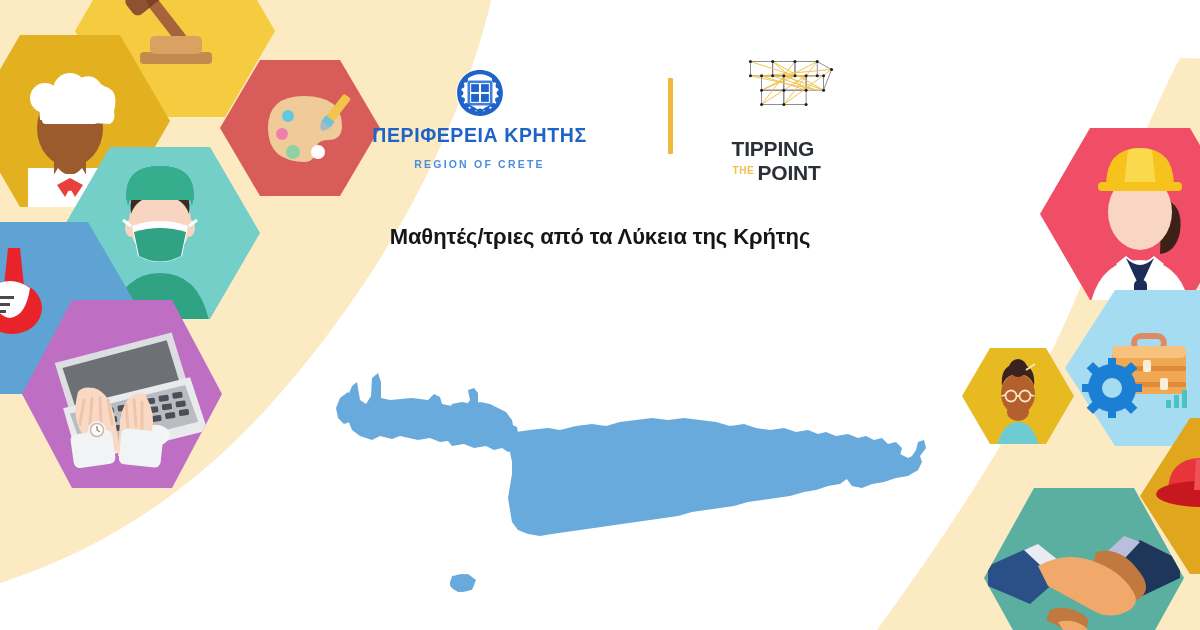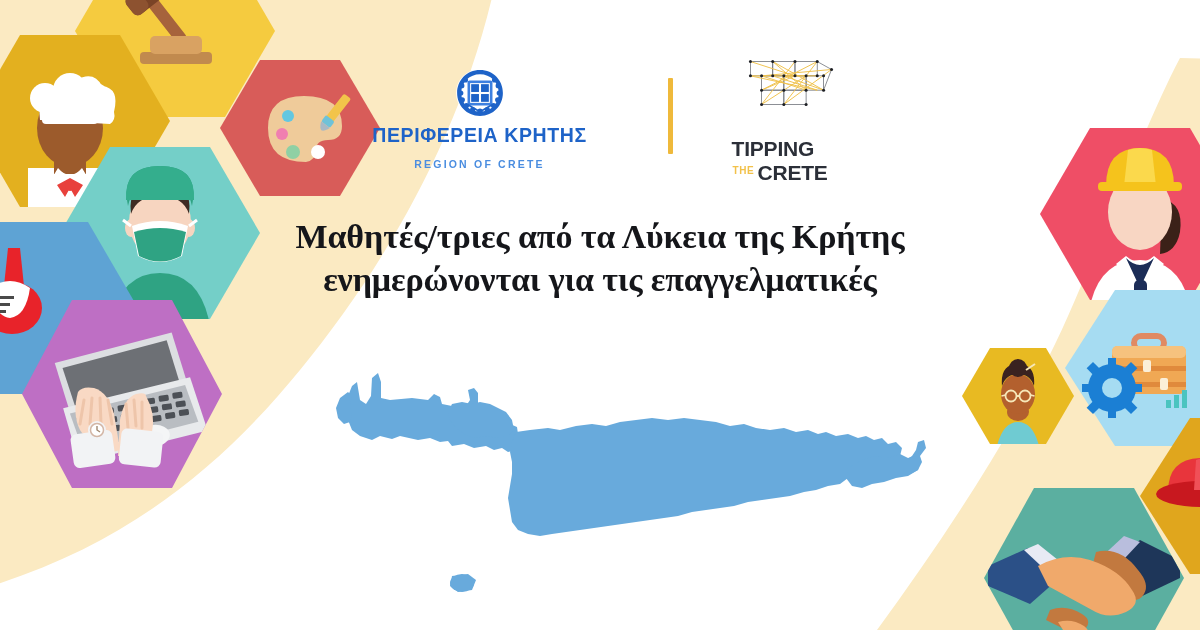--- a/index.html
+++ b/index.html
@@ -40,23 +40,22 @@
     position:absolute;left:1px;top:28px;color:#F2C14A;font-weight:bold;
     font-size:10px;letter-spacing:0.6px;line-height:1;
   }
   .tp-point{
     position:absolute;left:26px;top:24px;color:#2B2F38;font-weight:bold;
     font-size:21px;letter-spacing:-0.2px;line-height:1;
   }
   .headline{
     position:absolute;left:250px;top:215px;width:700px;
     text-align:center;color:#15161A;
-    font-weight:bold;font-size:34px;line-height:43px;
+    font-weight:bold;font-size:22px;line-height:43px;
     letter-spacing:-0.1px;
-    font-family:Liberation Serif, serif;
   }
   .headline div{white-space:nowrap;}
 </style>
 </head>
 <body>
 
 <div id="stage">
 
   <svg id="bg" viewBox="0 0 1200 630">
     <defs>
@@ -427,24 +426,23 @@
             <circle cx="84" cy="48" r="1.9"></circle>
             <circle cx="106" cy="48" r="1.9"></circle>
           <circle cx="28" cy="66" r="1.9"></circle>
             <circle cx="56" cy="66" r="1.9"></circle>
             <circle cx="84" cy="66" r="1.9"></circle>
         </g>
       </svg>
       <div class="tp-words">
         <span class="tp-tipping">TIPPING</span>
         <span class="tp-the">THE</span>
-        <span class="tp-point">CRETE</span>
+        <span class="tp-point">POINT</span>
       </div>
     </div>
 
   </div>
 
   <div class="headline">
     <div>Μαθητές/τριες από τα Λύκεια της Κρήτης</div>
-    <div>ενημερώνονται για τις επαγγελματικές</div>
   </div>
 
 </div>
 
 </body></html>

